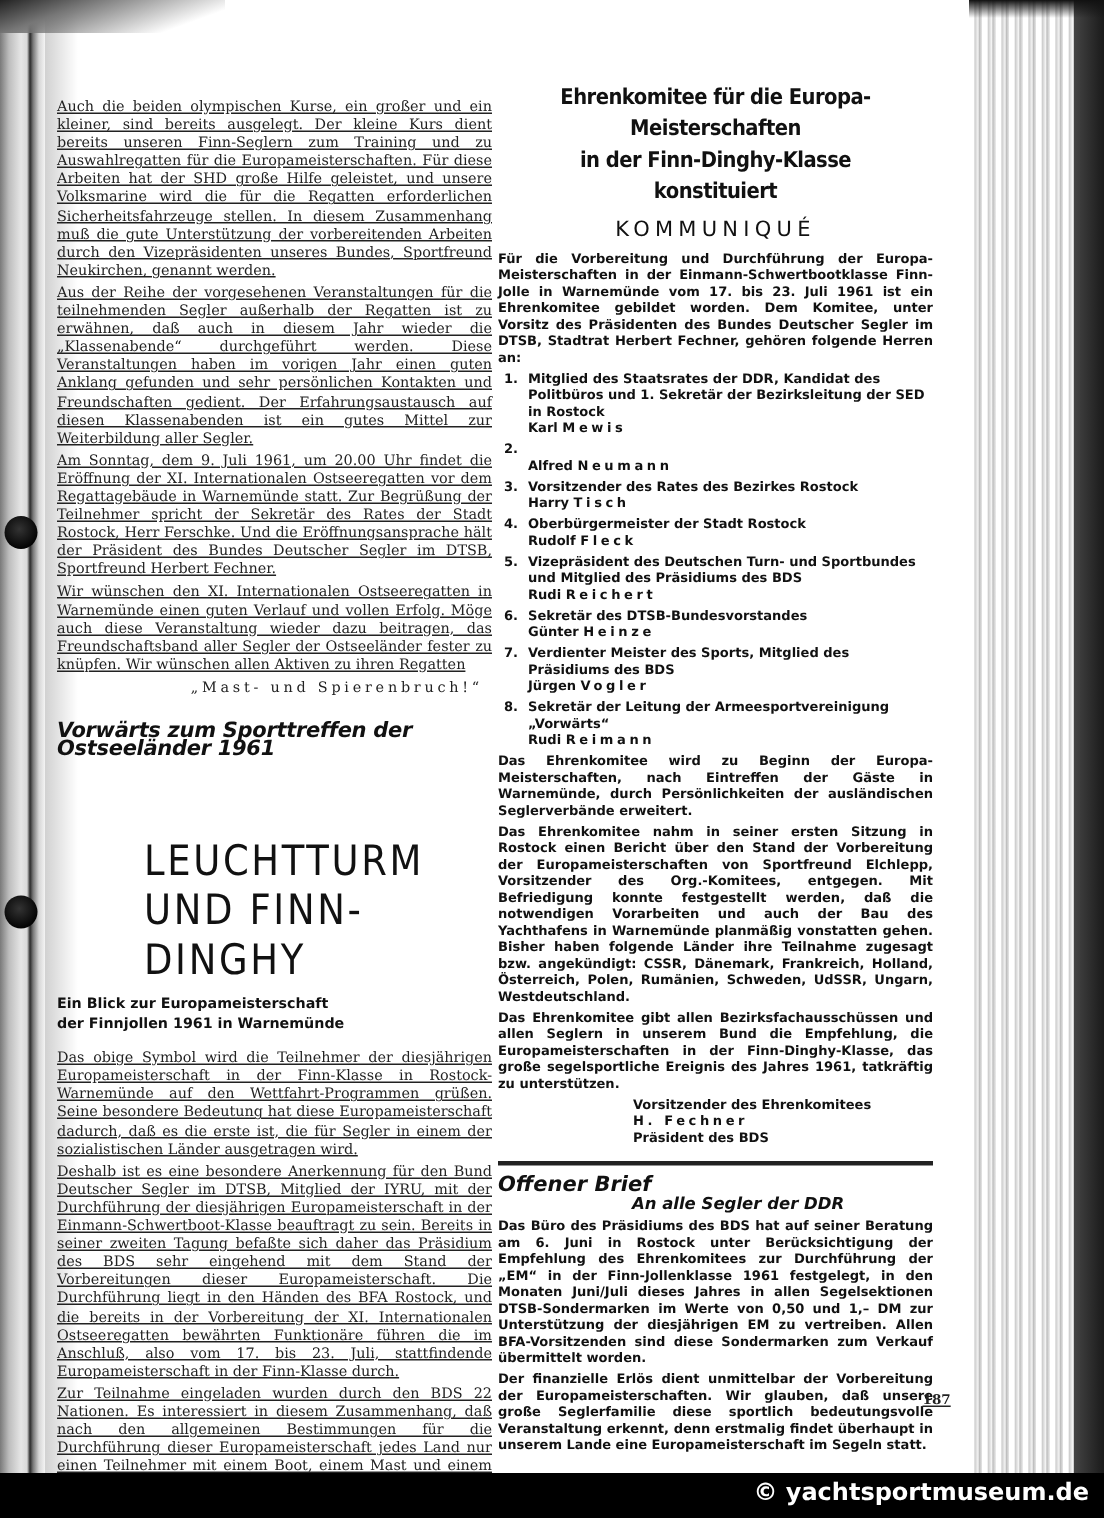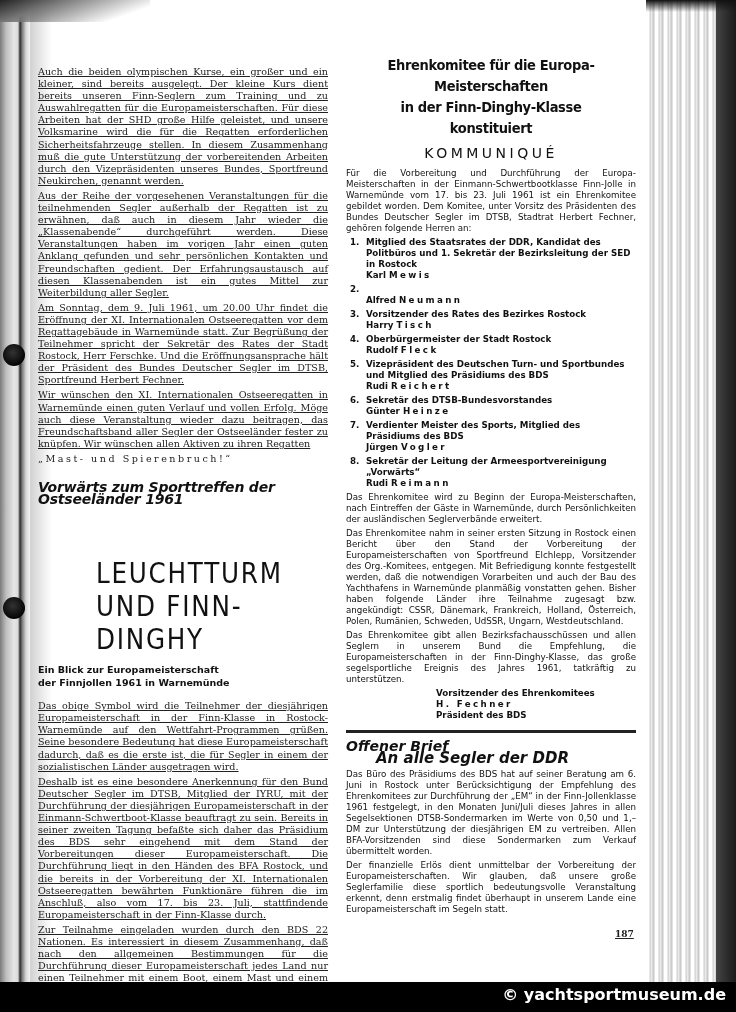--- a/index.html
+++ b/index.html
@@ -15,37 +15,37 @@
     background:repeating-linear-gradient(to right,#fff 0,#fff 3px,#cfcfcf 4px,#f3f3f3 6px,#bfbfbf 7px,#eee 9px); }
   .edge::after { content:""; position:absolute; right:0; top:0; width:20px; height:100%; background:linear-gradient(to right,#444,#1a1a1a); }
   .edge-top { position:absolute; right:0; top:0; width:90px; height:12px; background:linear-gradient(#111,rgba(0,0,0,0)); }
   .pageline { position:absolute; left:650px; top:0; width:1px; height:982px; background:#777; }
   .footer { position:absolute; left:0; top:982px; width:736px; height:30px; background:#000; }
   .credit { position:absolute; right:10px; top:985px; color:#fff; font-family:"DejaVu Sans", sans-serif; font-size:16px; font-weight:bold; }
 
   .col { position:absolute; }
   .left { left:38px; top:66px; width:290px; font-size:9.6px; line-height:12.1px; color:#222; text-align:justify; }
   .left p { margin:0 0 3px 0; hyphens:auto;text-decoration:underline; }
-  .spaced { letter-spacing:2.5px; padding-right:6px; }
+  .spaced { letter-spacing:2.5px; text-align:right; padding-right:6px; }
   .kicker { font-family:"DejaVu Sans", sans-serif; font-style:italic; font-weight:bold; font-size:14px; margin:16px 0 0 0; color:#111; letter-spacing:-0.2px; text-align:left; }
   .bigtitle { font-family:"DejaVu Sans", sans-serif; font-size:28px; line-height:33px; letter-spacing:2px; font-weight:normal; margin:52px 0 0 58px; color:#111; text-align:left; transform:scaleX(0.88); transform-origin:left; }
   .subtitle { font-family:"DejaVu Sans", sans-serif; font-size:9.5px; font-weight:bold; line-height:12.5px; margin:8px 0 11px 0; color:#111; text-align:left; }
 
-  .right { left:346px; top:55px; width:290px; font-family:"DejaVu Sans", sans-serif; font-size:8.7px; line-height:11px; color:#111; }
+  .right { left:332px; top:55px; width:290px; font-family:"DejaVu Sans", sans-serif; font-size:8.7px; line-height:11px; color:#111; }
   .rtitle { font-weight:bold; font-size:14.5px; line-height:21px; text-align:center; margin:0; letter-spacing:-0.4px; transform:scaleX(0.9); }
   .kommunique { text-align:center; font-size:14px; letter-spacing:3.5px; margin:9px 0 9px 0; }
-  .right p { margin:0 0 3px 0; text-align:justify; font-weight:normal; }
+  .right p { margin:0 0 3px 0; text-align:justify; font-weight:bold; }
   .members { list-style:none; margin:2px 0 2px 0; padding:0; font-weight:bold; }
   .members li { position:relative; padding-left:20px; margin-bottom:3px; }
   .members .num { position:absolute; left:4px; top:0; }
   .sp { letter-spacing:2.4px; }
   .sig { font-weight:bold; margin-left:90px; }
   .rule { height:3px; background:#222; margin:9px 0 8px 0; width:290px; }
   .offener { font-style:italic; font-weight:bold; font-size:14px; margin:0; }
-  .anall { font-style:italic; font-weight:bold; font-size:15px; margin:1px 0 5px 30px; }
+  .anall { font-style:italic; font-weight:bold; font-size:11px; text-align:center; margin:1px 0 5px 30px; }
   .pagenum { position:absolute; left:615px; top:929px; font-family:"DejaVu Serif", serif; font-size:9px; font-weight:bold; color:#222;text-decoration:underline; }
 </style>
 </head>
 <body>
 
 <div class="page">
   <div class="gutter"></div>
   <div class="gutter-shade"></div>
   <div class="topshade"></div>
   <div class="hole h1"></div>

